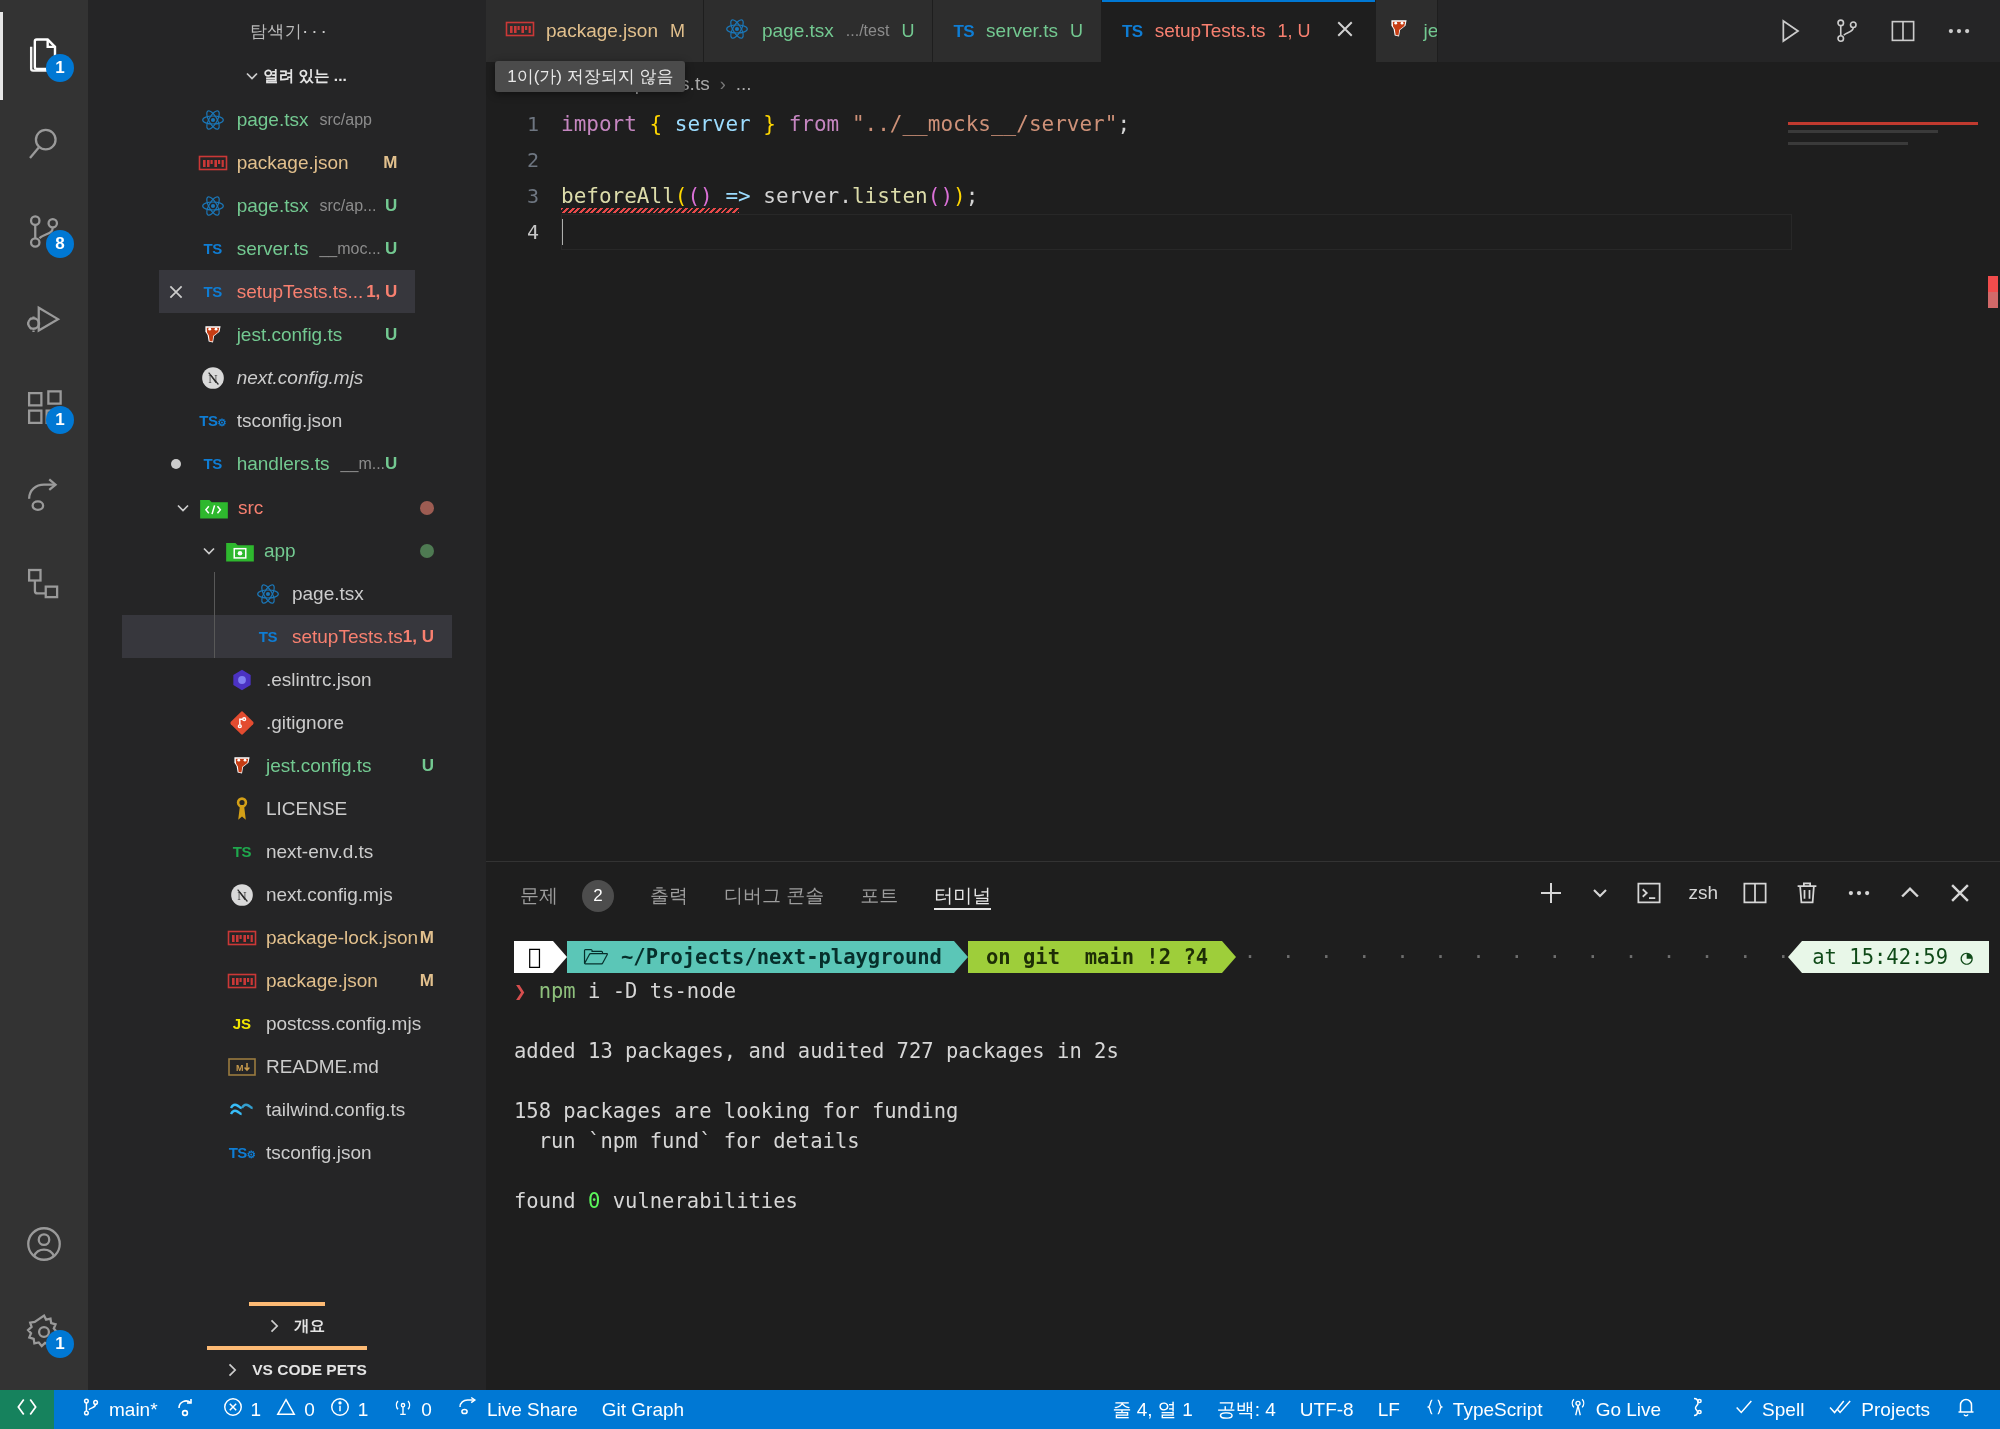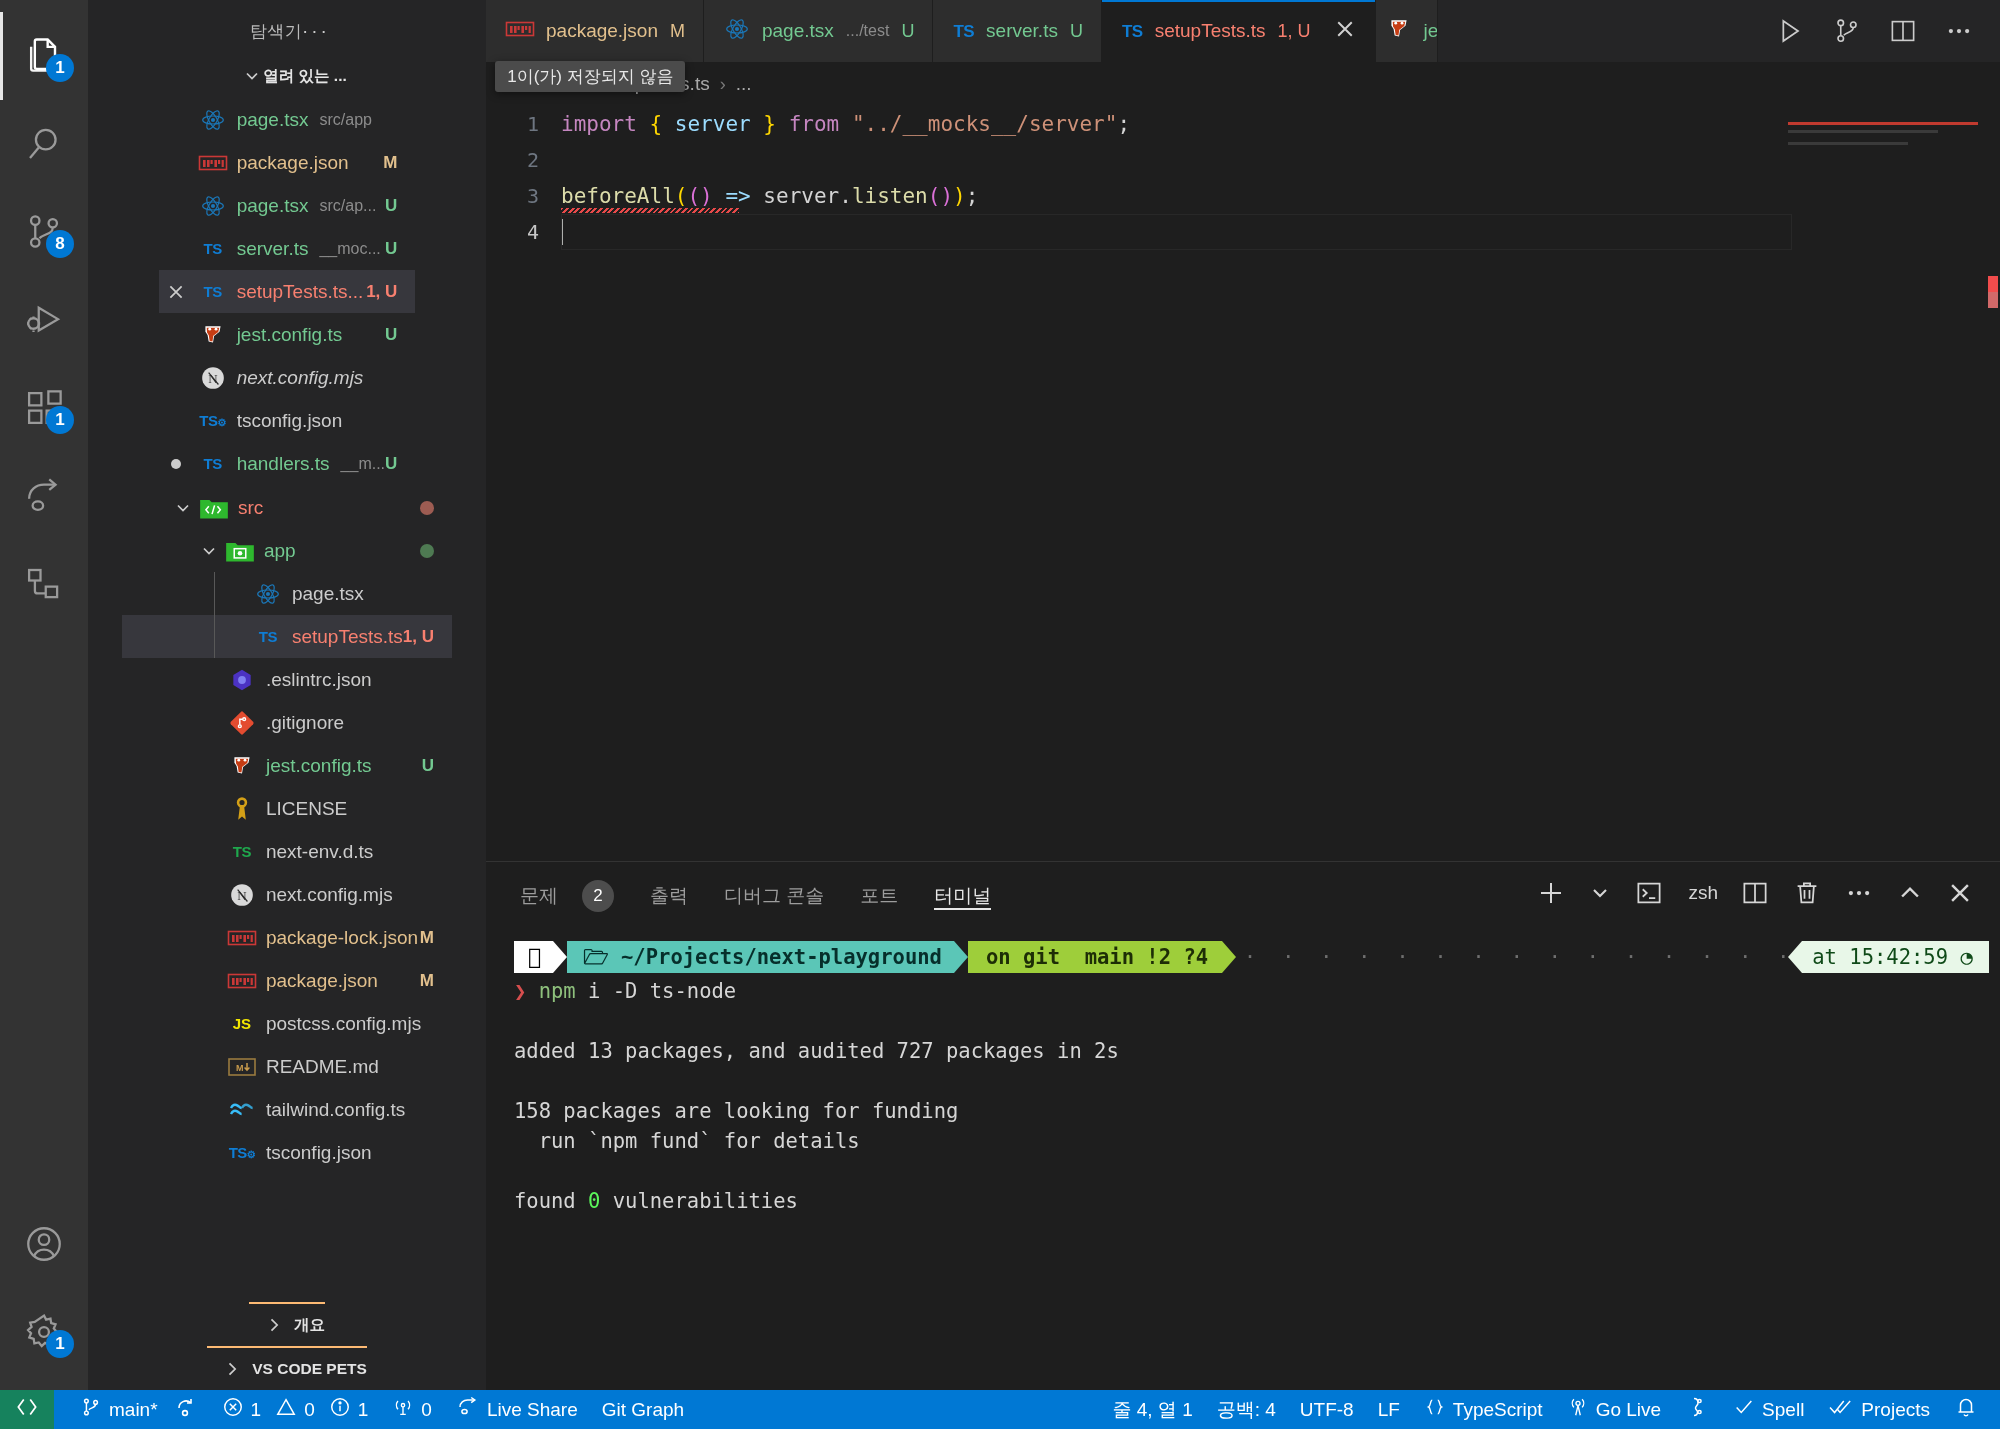--- a/index.html
+++ b/index.html
@@ -88,21 +88,21 @@
   .guide {
     position:absolute; top:0; bottom:0; width:1px; background:#585858;
   }
 
   .sb-sep { height:1px; background:#3b3b3b; }
   .sb-spacer { flex:1 1 auto; min-height:0; }
 
   .collapsed-section {
     height:44px; display:flex; align-items:center; gap:9px; padding-left:14px;
     font-size:15.5px; font-weight:700; color:#e4e4e4; cursor:pointer;
-    border-top:2px solid #fdba74; flex:0 0 44px;
+    border-top:4px solid #fdba74; flex:0 0 44px;
   }
 
   
   .editorgroup { flex:1 1 auto; min-width:0; display:flex; flex-direction:column; background:#1e1e1e; }
   .tabbar { height:62px; background:#252526; display:flex; align-items:stretch; flex:0 0 62px; position:relative; }
   .tab {
     display:flex; align-items:center; gap:12px; padding:0 18px 0 20px;
     background:#2d2d2d; border-right:1px solid #1e1e1e; font-size:19px;
     color:#9a9a9a; cursor:pointer; position:relative; white-space:nowrap;
   }

